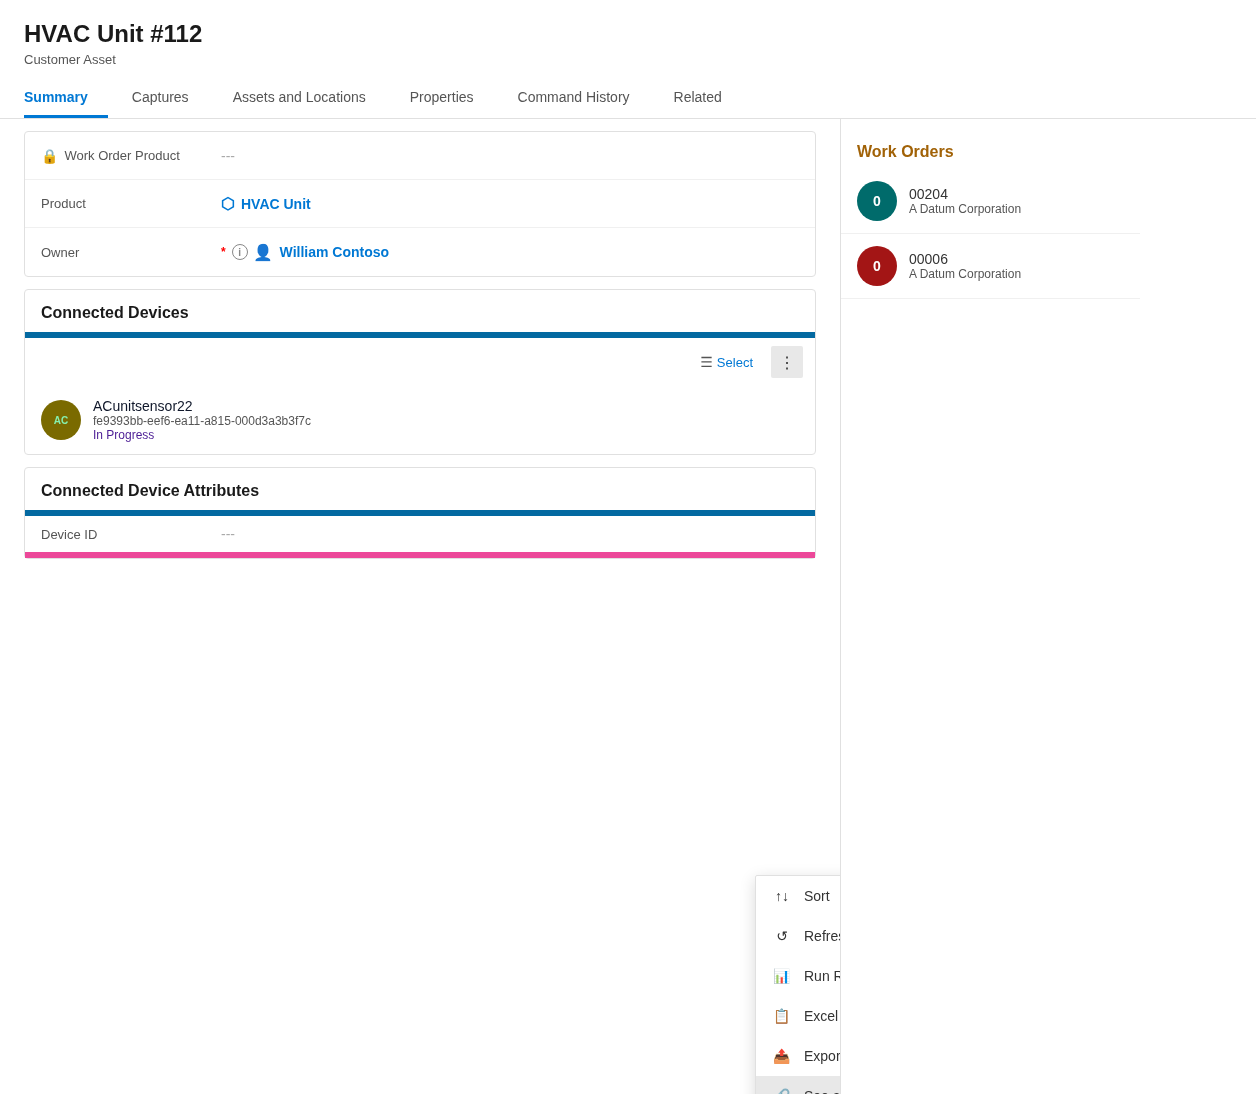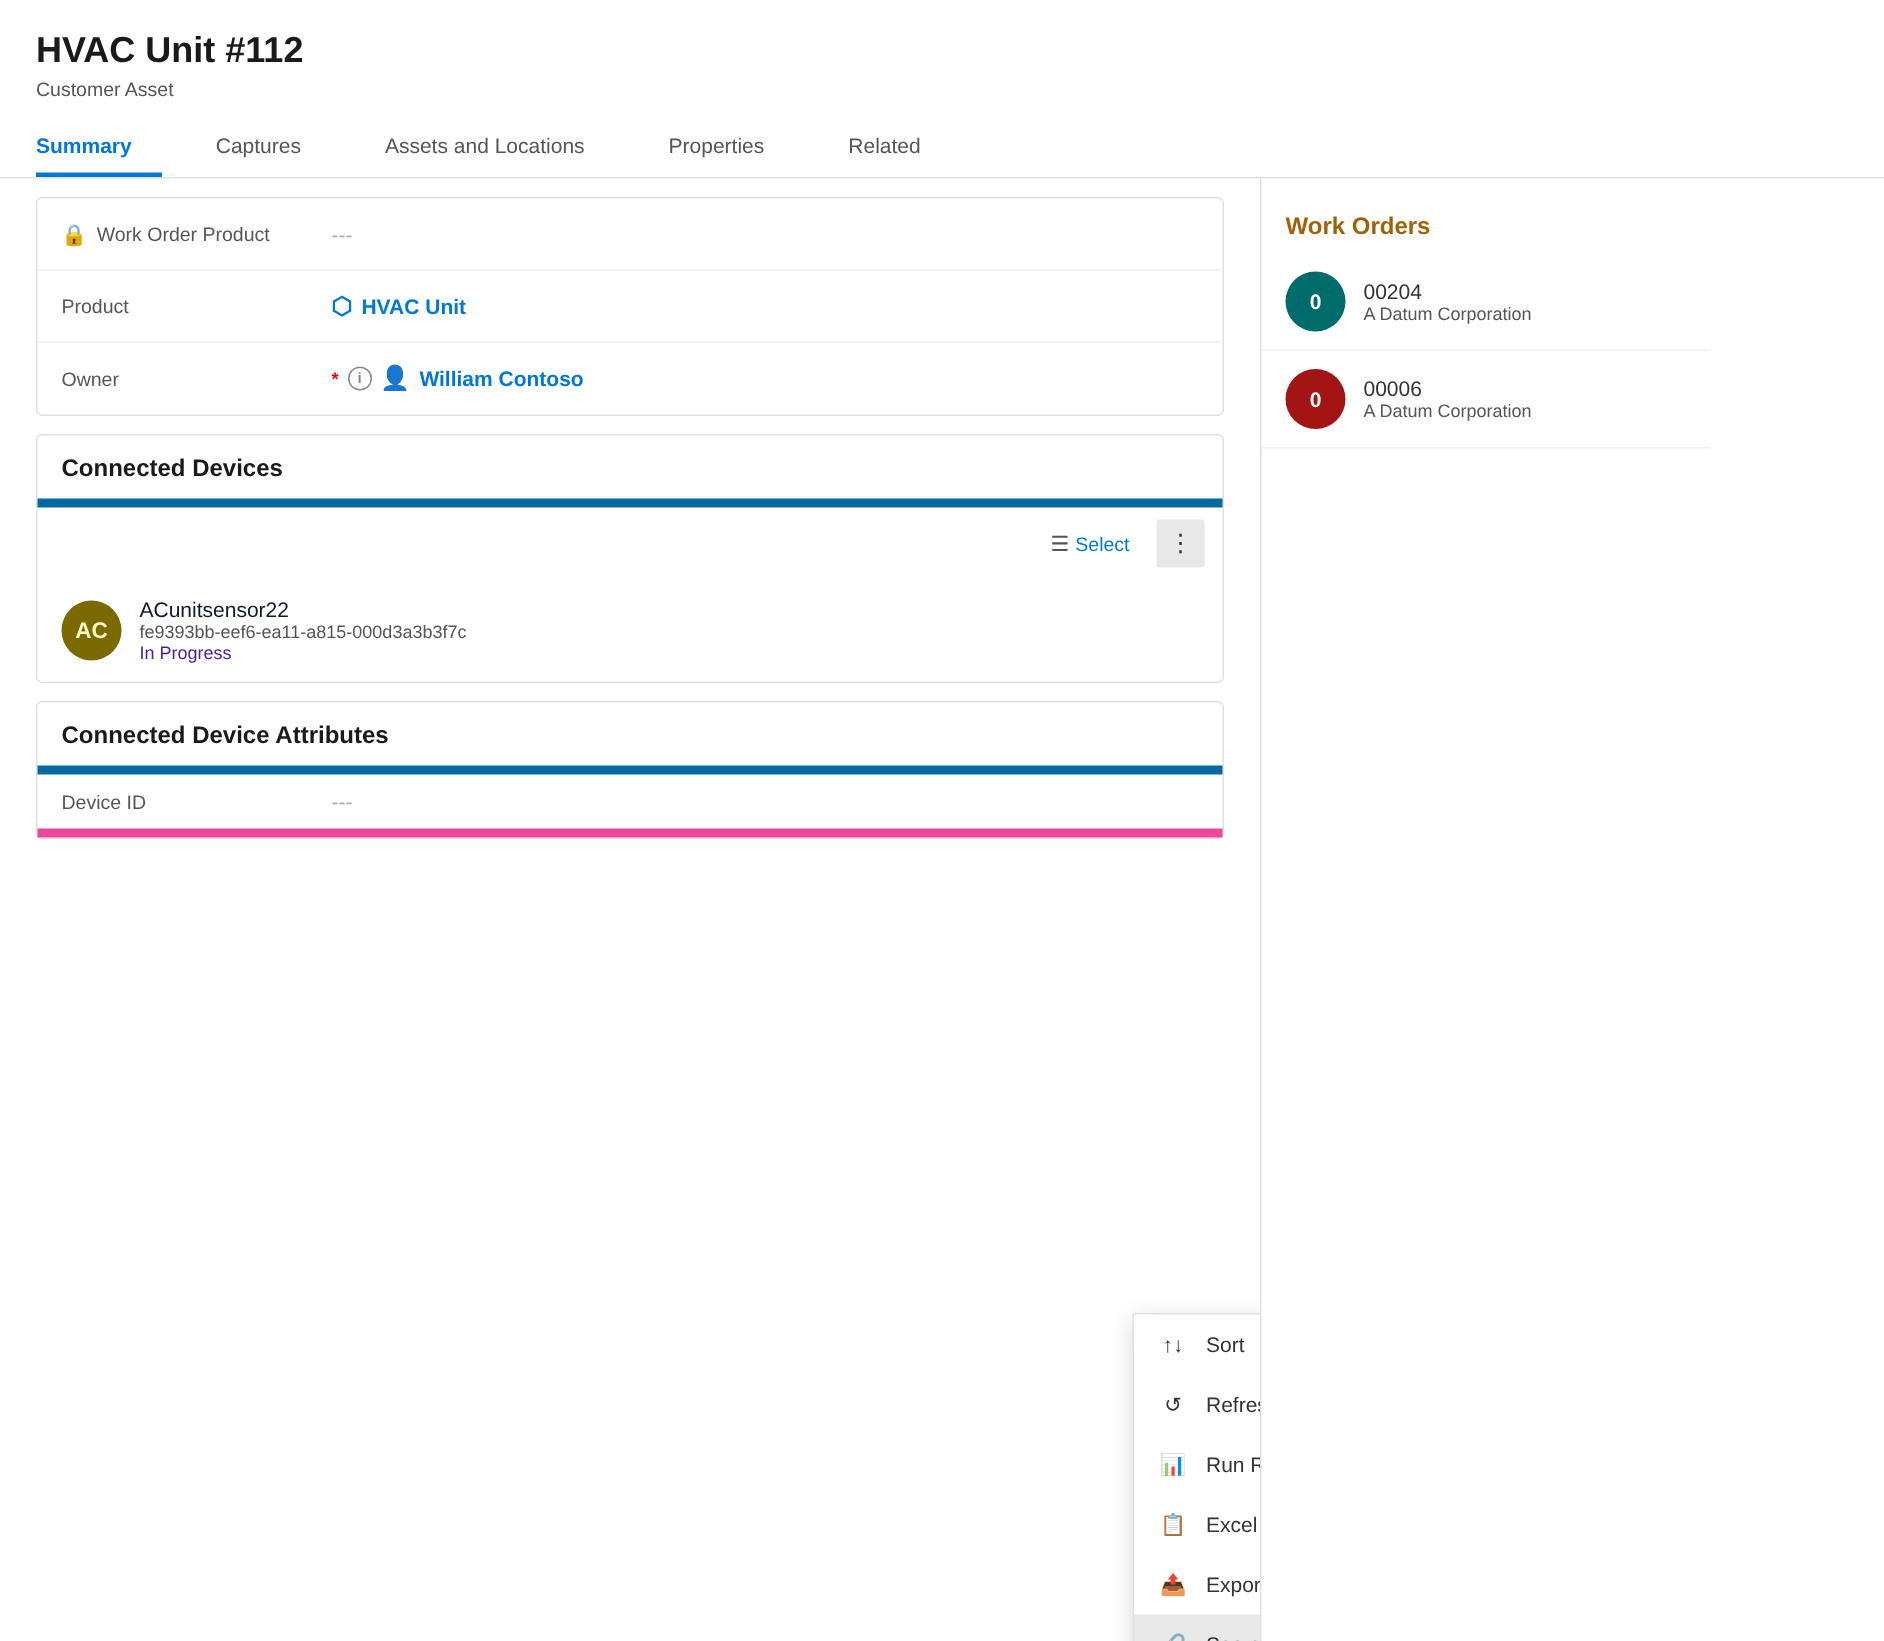--- a/index.html
+++ b/index.html
@@ -19,21 +19,21 @@
     }
 
     .page-subtitle {
       font-size: 13px;
       color: #555;
       margin-bottom: 12px;
     }
 
     .nav-tabs {
       display: flex;
-      gap: 16px;
+      gap: 4px;
       list-style: none;
     }
 
     .nav-tab {
       padding: 10px 20px;
       cursor: pointer;
       font-size: 14px;
       color: #555;
       border-bottom: 3px solid transparent;
       white-space: nowrap;
@@ -194,25 +194,25 @@
       align-items: center;
       padding: 12px 16px;
       gap: 12px;
     }
 
     .avatar-ac {
       width: 40px;
       height: 40px;
       border-radius: 50%;
       background: #7a6a00;
-      color: #fef9c3;
+      color: #86efac;
       display: flex;
       align-items: center;
       justify-content: center;
-      font-size: 15px;
+      font-size: 10px;
       font-weight: 600;
       flex-shrink: 0;
     }
 
     .device-info {
       flex: 1;
     }
 
     .device-name {
       font-size: 14px;
@@ -351,20 +351,21 @@
 <body>
 
 <div class="page-header">
   <div class="page-title">HVAC Unit #112</div>
   <div class="page-subtitle">Customer Asset</div>
   <ul class="nav-tabs">
     <li class="nav-tab active">Summary</li>
     <li class="nav-tab">Captures</li>
     <li class="nav-tab">Assets and Locations</li>
     <li class="nav-tab">Properties</li>
+    <li class="nav-tab">Command History</li>
     <li class="nav-tab">Related</li>
   </ul>
 </div>
 
 <div class="main-layout">
   <div class="main-content">
 
     <div class="form-section">
       <div class="form-row">
         <div class="form-label">

